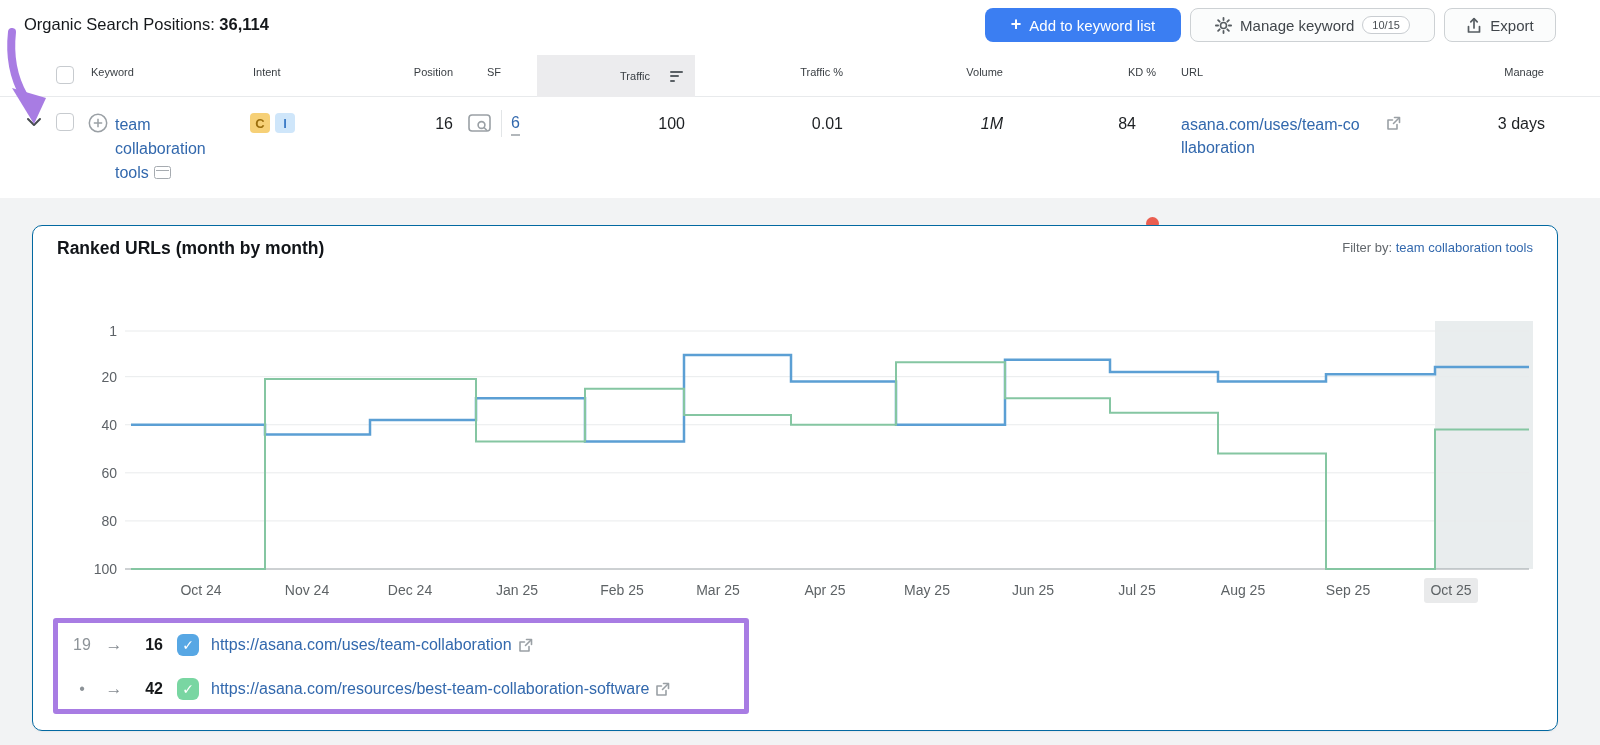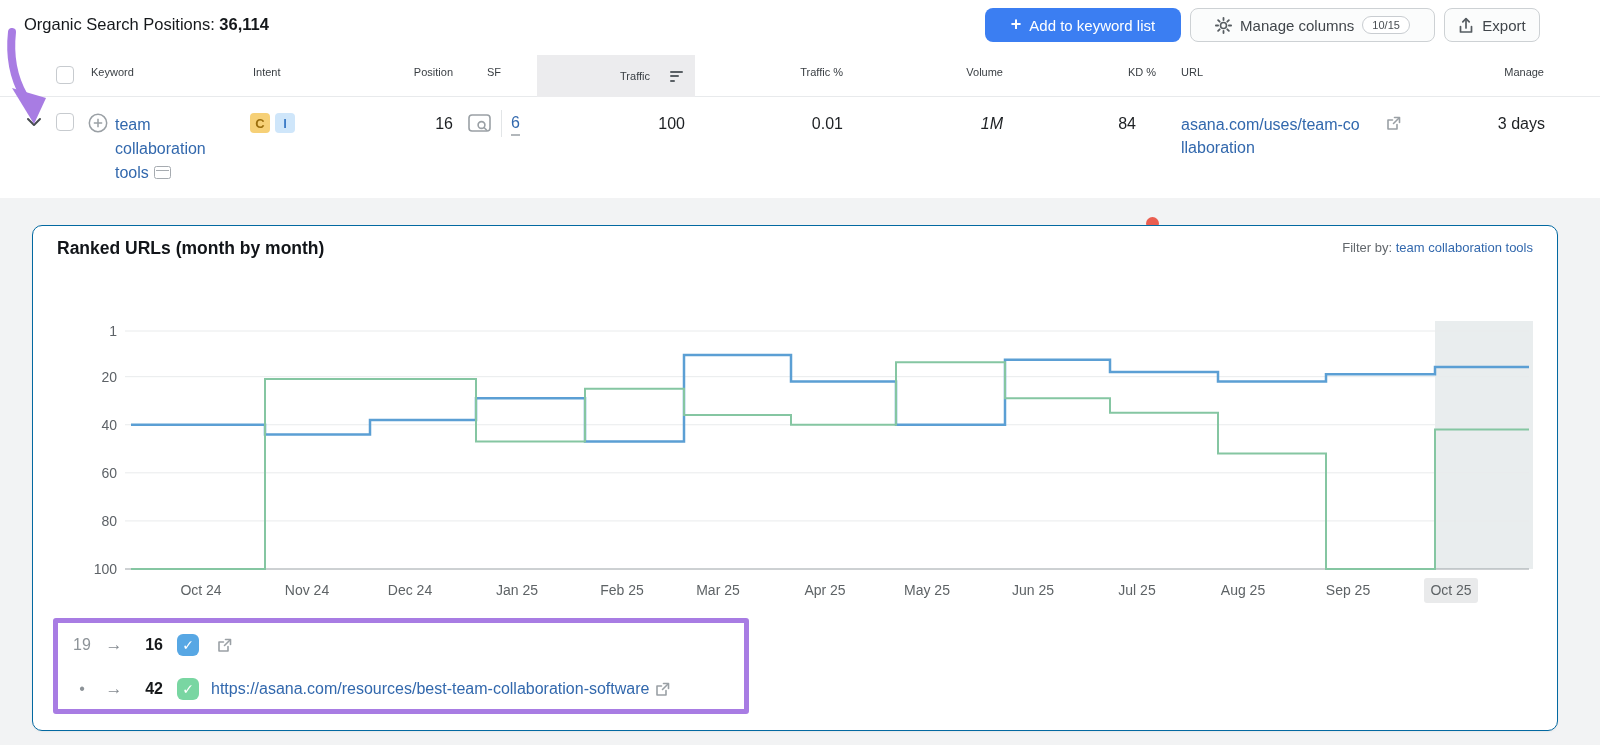--- a/index.html
+++ b/index.html
@@ -13,21 +13,21 @@
   
   #top-section { position:absolute; left:0; top:0; width:1600px; height:198px; background:#ffffff; }
   #page-title { position:absolute; left:24px; top:15px; font-size:16.5px; color:#15181b; }
   #page-title b { font-weight:bold; }
 
   .btn { position:absolute; top:8px; height:34px; border-radius:8px; display:flex; align-items:center; justify-content:center; gap:8px; font-size:15px; cursor:pointer; }
   #add-btn { left:985px; width:196px; background:#3b7ef2; color:#fff; border:none; }
   #add-btn .plus { font-size:18px; font-weight:bold; margin-top:-1px; }
   .btn-light { background:#fbfcfc; border:1px solid #cdd1d4; color:#41464b; }
   #manage-btn { left:1190px; width:245px; }
-  #export-btn { left:1444px; width:96px; }
+  #export-btn { left:1444px; width:112px; }
   .pill { border:1px solid #c9cdd1; border-radius:12px; font-size:11px; padding:2px 9px; color:#4a4f53; background:#fff; }
 
   
   #table-header { position:absolute; left:0; top:55px; width:1600px; height:42px; border-bottom:1px solid #e8eaec; font-size:11px; color:#393e43; }
   .th { position:absolute; top:11px; }
   .th.r { text-align:right; }
   #th-traffic-cell { position:absolute; left:537px; top:0; width:158px; height:42px; background:#ececee; display:flex; align-items:center; justify-content:flex-end; gap:20px; padding-right:12px; cursor:pointer; }
   .sort-icon { display:inline-flex; flex-direction:column; gap:2.5px; }
   .sort-icon i { display:block; height:2px; background:#5a6065; border-radius:1px; }
   .sort-icon i:nth-child(1){ width:13px; } .sort-icon i:nth-child(2){ width:9px; } .sort-icon i:nth-child(3){ width:5px; }
@@ -88,21 +88,21 @@
         <line x1="8.5" y1="0.9" x2="8.5" y2="3.1"></line>
           <line x1="8.5" y1="13.9" x2="8.5" y2="16.1"></line>
         <line x1="0.9" y1="8.5" x2="3.1" y2="8.5"></line>
           <line x1="13.9" y1="8.5" x2="16.1" y2="8.5"></line>
         <line x1="3.1" y1="3.1" x2="4.7" y2="4.7"></line>
           <line x1="12.3" y1="12.3" x2="13.9" y2="13.9"></line>
         <line x1="3.1" y1="13.9" x2="4.7" y2="12.3"></line>
           <line x1="12.3" y1="4.7" x2="13.9" y2="3.1"></line>
       </g>
     </svg>
-    <span>Manage columns</span>
+    <span>Manage keyword</span>
     <span class="pill">10/15</span>
   </div>
 
   <div class="btn btn-light" id="export-btn">
     <svg width="16" height="17" viewBox="0 0 16 17">
       <g fill="none" stroke="#565c61" stroke-width="1.7" stroke-linecap="round" stroke-linejoin="round">
         <path d="M2.5 9.5 V15 H13.5 V9.5"></path>
         <path d="M8 11 V2"></path>
         <path d="M4.8 4.8 L8 1.6 L11.2 4.8"></path>
       </g>
@@ -211,20 +211,21 @@
       <text x="1418" y="369" text-anchor="middle" fill="#5e6366" font-size="14px" font-family="Liberation Sans, sans-serif">Oct 25</text>
       <path d="M98 198.8 H232 V208.4 H337 V193.9 H443 V172.3 H552 V215.6 H651 V129.0 H758 V155.5 H863 V198.8 H972 V133.8 H1077 V145.9 H1185 V155.5 H1293 V148.3 H1402 V141.1 H1496" fill="none" stroke="#5b9fd4" stroke-width="2.5"></path>
       <path d="M98 343.0 H232 V153.1 H337 V153.1 H443 V215.6 H552 V162.7 H651 V189.1 H758 V198.8 H863 V136.3 H972 V172.3 H1077 V186.7 H1185 V227.6 H1293 V343.0 H1402 V203.6 H1496" fill="none" stroke="#85c6a2" stroke-width="2"></path>
     </svg>
 
   <div class="legend-row" style="top:406px;">
     <span class="prev">19</span>
     <span class="arrow">→</span>
     <span class="curr">16</span>
     <span class="chip" id="chip0" style="background: rgb(87, 167, 228);">✓</span>
+    <a class="lnk">https://asana.com/uses/team-collaboration</a>
     <svg class="ext-icon" width="15" height="15" viewBox="0 0 15 15">
       <g fill="none" stroke="#9aa0a5" stroke-width="1.6" stroke-linecap="round" stroke-linejoin="round">
         <path d="M11 8.5 V13 H2 V4 H6.5"></path>
           <path d="M8.5 1.5 H13.5 V6.5"></path>
           <path d="M13 2 L7.5 7.5"></path>
       </g>
     </svg>
   </div>
   <div class="legend-row" style="top:450px;">
     <span class="prev">•</span>

